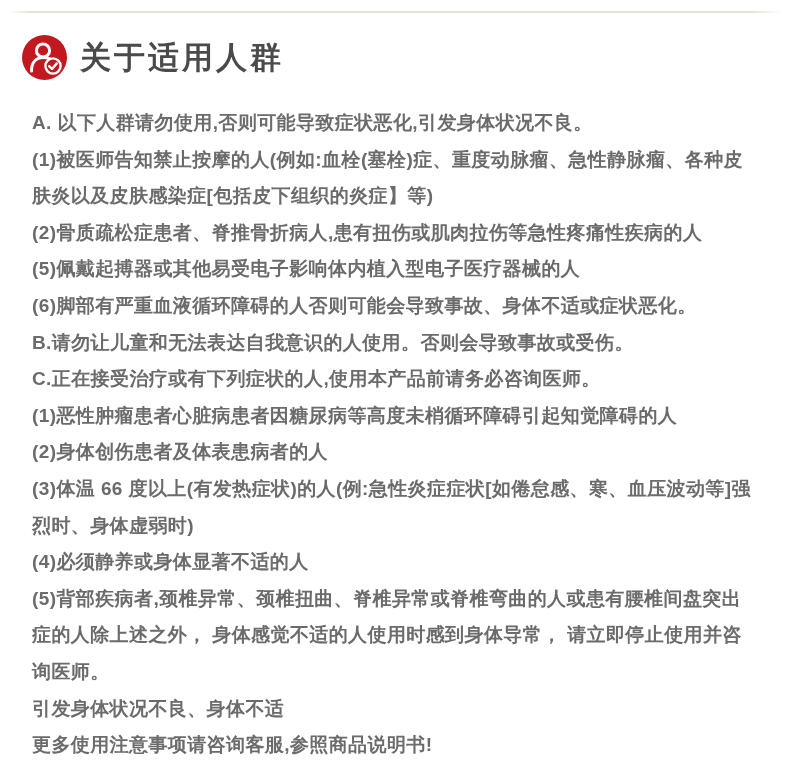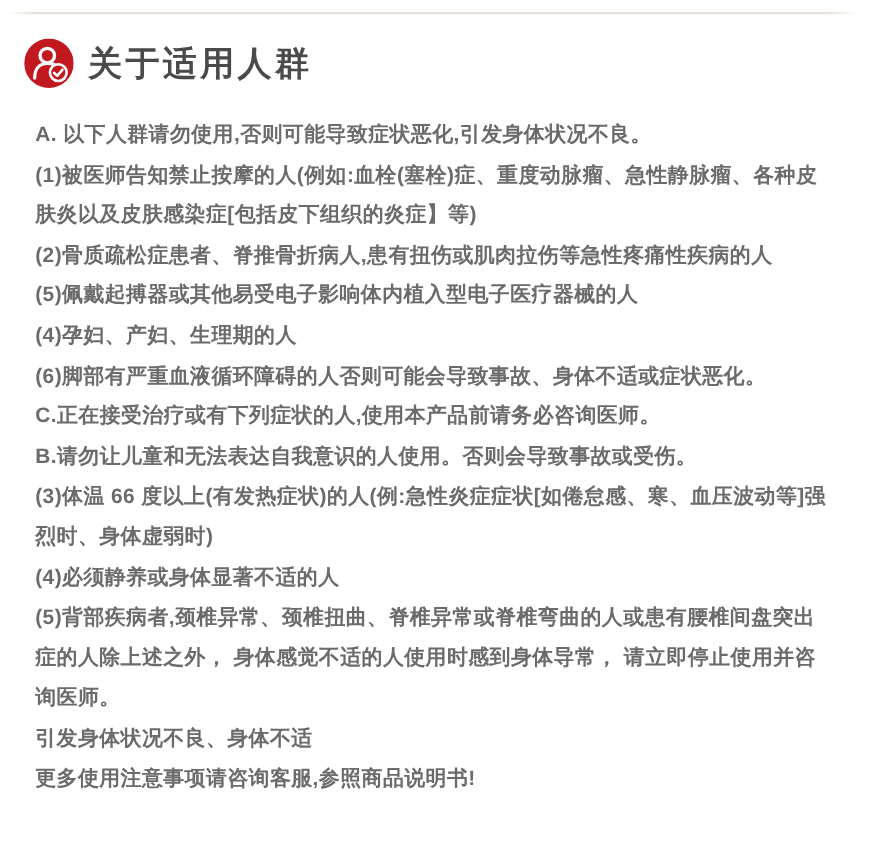--- a/index.html
+++ b/index.html
@@ -77,24 +77,25 @@
       </svg>
     </span>
     <span class="page-title">关于适用人群</span>
   </div>
 
   <div class="notice-body">
     <p>A. 以下人群请勿使用,否则可能导致症状恶化,引发身体状况不良。</p>
     <p>(1)被医师告知禁止按摩的人(例如:血栓(塞栓)症、重度动脉瘤、急性静脉瘤、各种皮肤炎以及皮肤感染症[包括皮下组织的炎症】等)</p>
     <p>(2)骨质疏松症患者、脊推骨折病人,患有扭伤或肌肉拉伤等急性疼痛性疾病的人</p>
     <p>(5)佩戴起搏器或其他易受电子影响体内植入型电子医疗器械的人</p>
-    <p>(4)孕妇、产妇、生理期的人</p>
     <p>(6)脚部有严重血液循环障碍的人否则可能会导致事故、身体不适或症状恶化。</p>
+    <p>B.请勿让儿童和无法表达自我意识的人使用。否则会导致事故或受伤。</p>
     <p>C.正在接受治疗或有下列症状的人,使用本产品前请务必咨询医师。</p>
-    <p>B.请勿让儿童和无法表达自我意识的人使用。否则会导致事故或受伤。</p>
+    <p>(1)恶性肿瘤患者心脏病患者因糖尿病等高度未梢循环障碍引起知觉障碍的人</p>
+    <p>(2)身体创伤患者及体表患病者的人</p>
     <p>(3)体温 66 度以上(有发热症状)的人(例:急性炎症症状[如倦怠感、寒、血压波动等]强烈时、身体虚弱时)</p>
     <p>(4)必须静养或身体显著不适的人</p>
     <p>(5)背部疾病者,颈椎异常、颈椎扭曲、脊椎异常或脊椎弯曲的人或患有腰椎间盘突出症的人除上述之外， 身体感觉不适的人使用时感到身体导常， 请立即停止使用并咨询医师。</p>
     <p>引发身体状况不良、身体不适</p>
     <p>更多使用注意事项请咨询客服,参照商品说明书!</p>
   </div>
 
 </div>
 
 </body></html>

